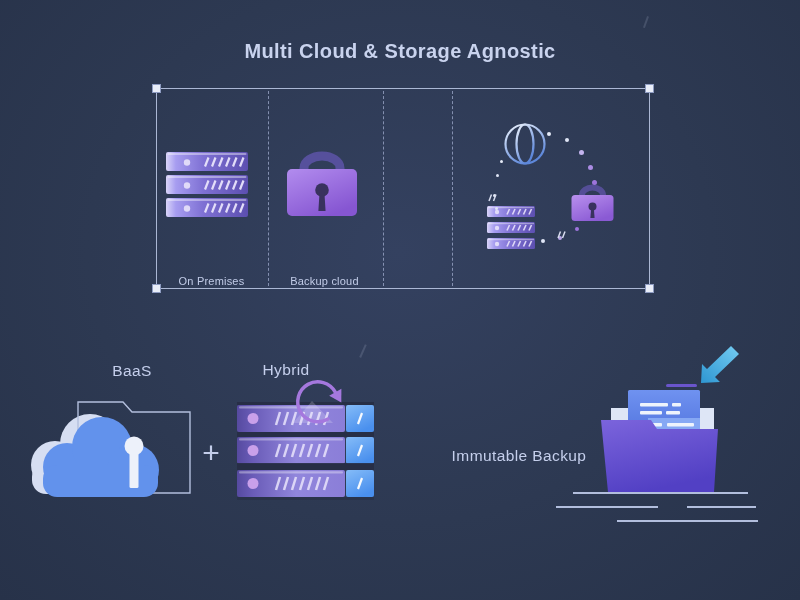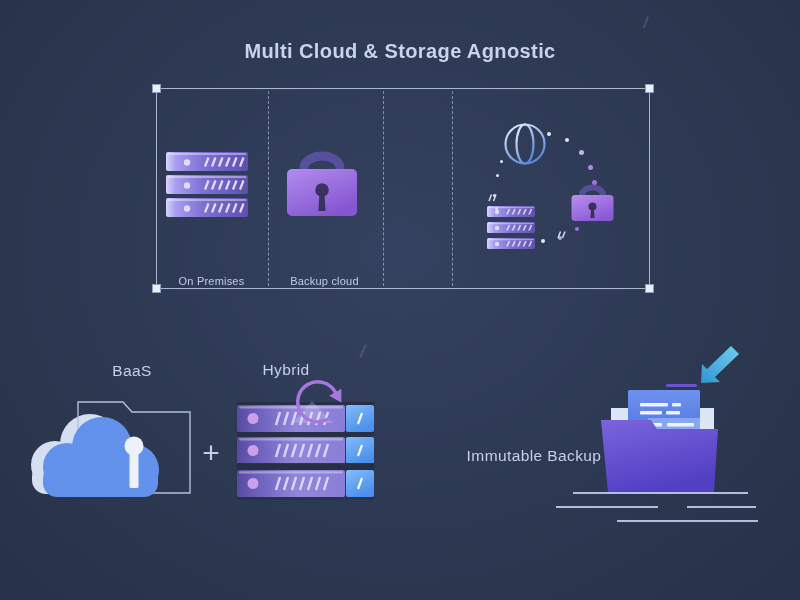--- a/index.html
+++ b/index.html
@@ -250,21 +250,21 @@
     <rect x="9" y="85" width="137" height="7" fill="#272e45" opacity="0.9"></rect>
     <use href="#u-dr" y="92"></use>
     <rect x="9" y="119" width="137" height="3" fill="#272e45" opacity="0.6"></rect>
     <polygon points="84,23 105,45 65,45" fill="#ece8fc" opacity="0.22"></polygon>
     <g>
       <path d="M100,41 A20,20 0 1 1 107.3,14.2" fill="none" stroke="#a578de" stroke-width="3.5" stroke-linecap="round"></path>
       <polygon points="113.3,24.6 113.4,10.7 101.2,17.7" fill="#a578de"></polygon>
     </g>
   </svg>
 
-  <div class="abs big-label" style="left:444px;top:447px;width:180px">Immutable Backup</div>
+  <div class="abs big-label" style="left:429px;top:447px;width:180px">Immutable Backup</div>
   <svg class="abs" style="left:548px;top:338px" width="225" height="192" viewBox="0 0 225 192">
     <defs>
       <linearGradient id="g-doc" x1="0" y1="0" x2="0" y2="1">
         <stop offset="0" stop-color="#6f92f0"></stop>
           <stop offset="1" stop-color="#5577e0"></stop>
       </linearGradient>
       <linearGradient id="g-fold" x1="0" y1="0" x2="0.35" y2="1">
         <stop offset="0" stop-color="#7b64dc"></stop>
           <stop offset="1" stop-color="#5240c4"></stop>
       </linearGradient>

